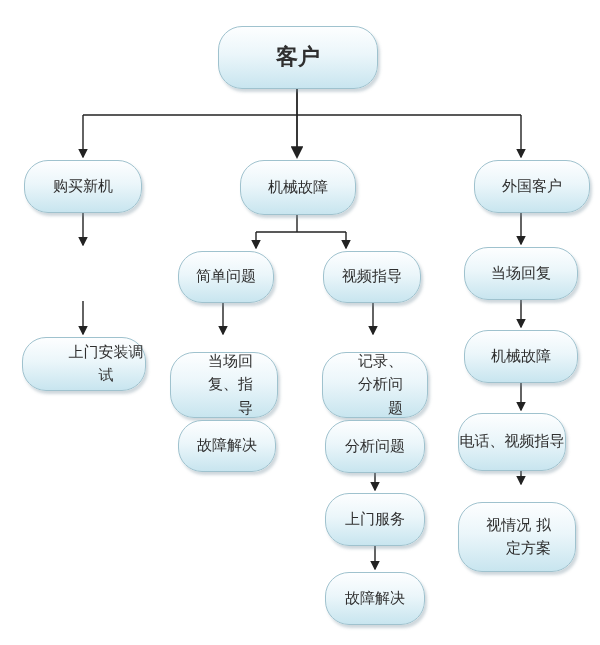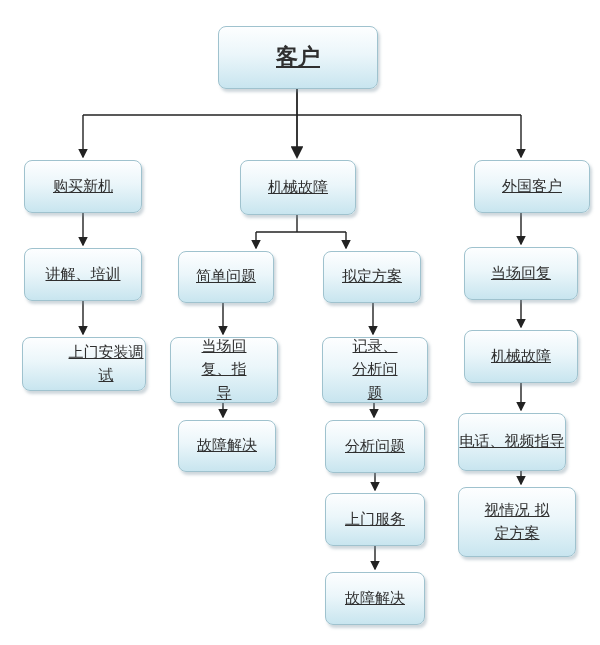--- a/index.html
+++ b/index.html
@@ -7,28 +7,28 @@
     width:600px;height:645px;
     background:var(--background,#fff);
     font-family:"DejaVu Sans","Liberation Sans",sans-serif;
     position:relative;overflow:hidden;
   }
   .canvas{position:absolute;left:0;top:0;width:600px;height:645px;}
   svg.wires{position:absolute;left:0;top:0;pointer-events:none;}
   .node{
     position:absolute;box-sizing:border-box;
     border:1px solid var(--box-border,#9fc2ce);
-    border-radius:8px;
+    border-radius:24px;
     background:linear-gradient(to bottom,var(--box-fill-top,#fdfeff) 0%,#ebf6fa 45%,var(--box-fill-bottom,#c8e5ef) 100%);
     box-shadow:2px 3px 3px rgba(125,150,162,.38);
     display:flex;align-items:center;justify-content:center;
     font-size:15px;color:var(--text,#2f2f2f);
-    line-height:1.55;text-align:center;text-decoration:underline;
+    line-height:1.55;text-align:center;
   }
-  .node.multi{justify-content:flex-start;text-align:center;padding:0 24px;}
+  .node.multi{justify-content:flex-start;text-align:right;padding:0 24px;margin-top:15px;}
   
   .n-customer{left:218px;top:26px;width:160px;height:63px;font-size:22px;font-weight:700;}
   .n-buy-new{left:24px;top:160px;width:118px;height:53px;}
   .n-mech-fail{left:240px;top:160px;width:116px;height:55px;}
   .n-foreign{left:474px;top:160px;width:116px;height:53px;text-align:right;}
   .n-explain-train{left:24px;top:248px;width:118px;height:53px;}
   .n-onsite-install{left:22px;top:337px;width:124px;height:54px;padding-left:44px;}
   .n-simple{left:178px;top:251px;width:96px;height:52px;}
   .n-serious{left:323px;top:251px;width:98px;height:52px;}
   .n-reply-guide{left:170px;top:337px;width:108px;height:66px;}
@@ -81,24 +81,23 @@
     <path class="wire" d="M521,213 L521,244" marker-end="url(#arw)"></path>
     <path class="wire" d="M521,300 L521,327" marker-end="url(#arw)"></path>
     <path class="wire" d="M521,383 L521,410" marker-end="url(#arw)"></path>
     <path class="wire" d="M521,471 L521,484" marker-end="url(#arw)"></path>
   </svg>
 
   <div class="node n-customer">客户</div>
   <div class="node n-buy-new">购买新机</div>
   <div class="node n-mech-fail">机械故障</div>
   <div class="node n-foreign">外国客户</div>
-  <div class="node n-explain-train">讲解、培训</div>
   <div class="node n-onsite-install">上门安装调试</div>
   <div class="node n-simple">简单问题</div>
-  <div class="node n-serious">拟定方案</div>
+  <div class="node n-serious">视频指导</div>
   <div class="node n-reply-guide multi">当场回复、指导</div>
   <div class="node n-fault1">故障解决</div>
   <div class="node n-record multi">记录、分析问题</div>
   <div class="node n-plan">分析问题</div>
   <div class="node n-onsite-svc">上门服务</div>
   <div class="node n-fault2">故障解决</div>
   <div class="node n-explain-train-f">当场回复</div>
   <div class="node n-mech-fail-f">机械故障</div>
   <div class="node n-phone-video">电话、视频指导</div>
   <div class="node n-onsite-need multi">视情况 拟定方案</div>

